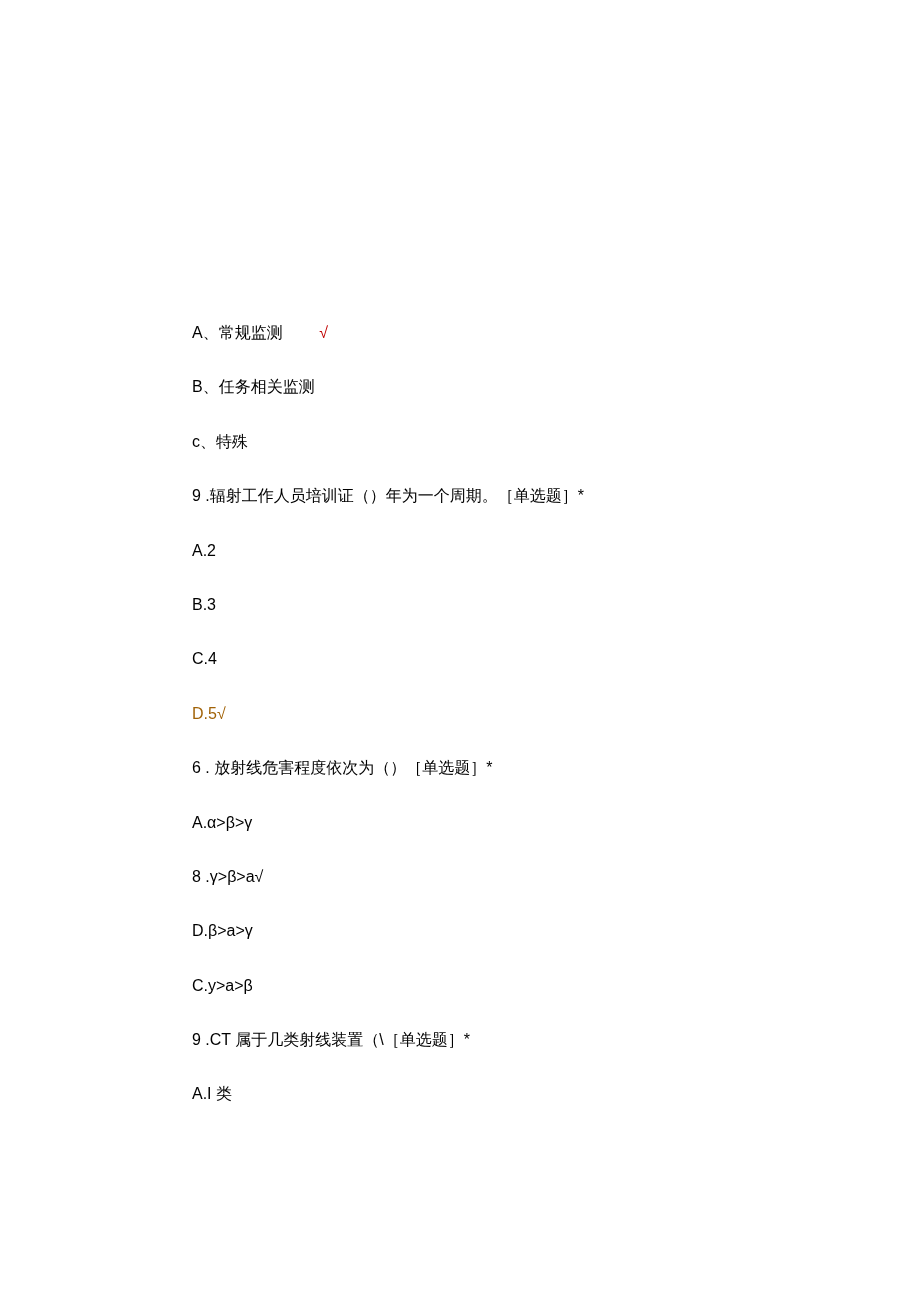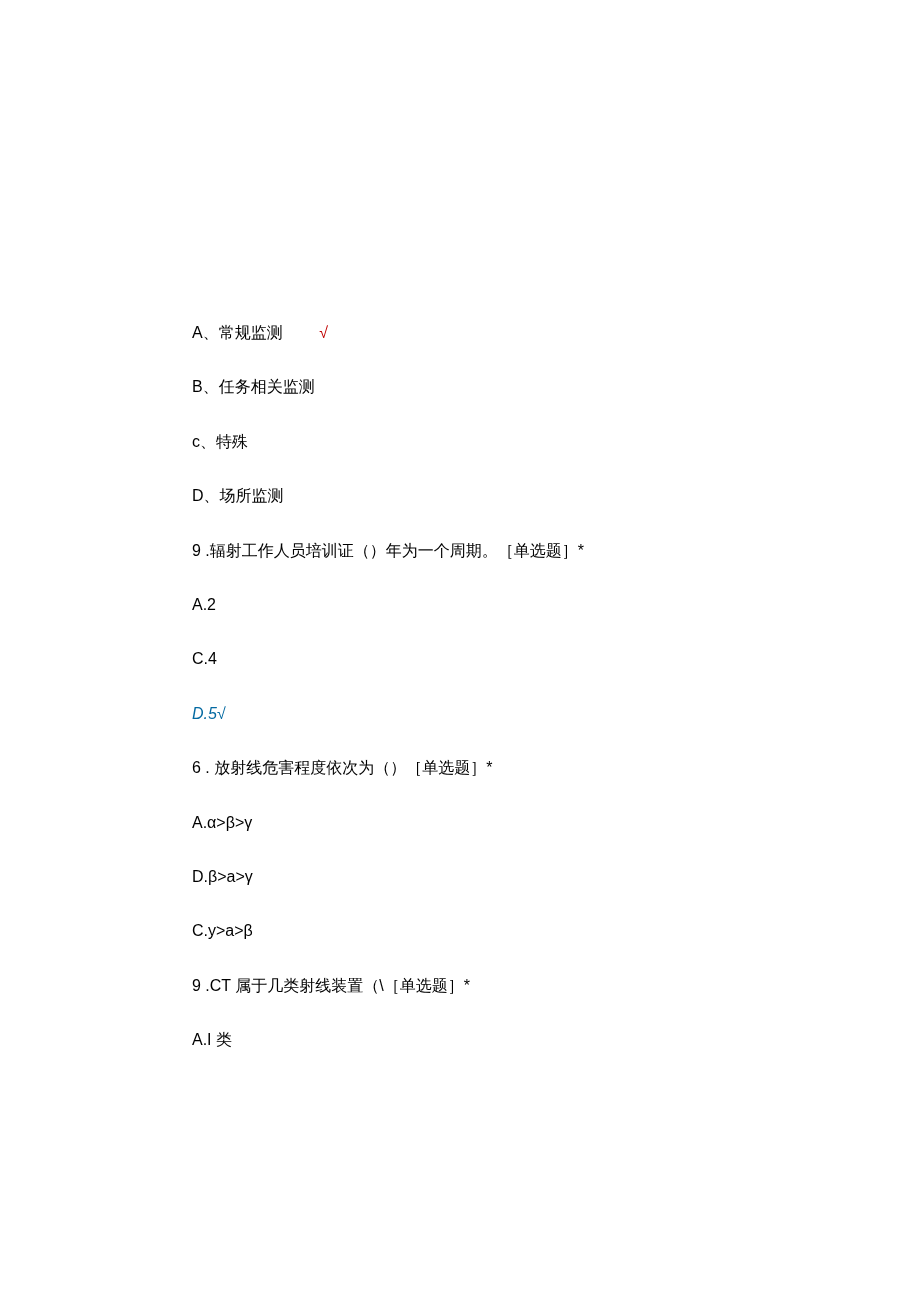--- a/index.html
+++ b/index.html
@@ -14,38 +14,38 @@
       font-family: Arial, "Microsoft YaHei", sans-serif;
       font-size: 16px;
       color: #000000;
       padding: 274px 112px 0 112px;
       line-height: 1.4;
     }
     .line {
       margin-bottom: 32px;
     }
     .correct {
-      color: #0369a1;
-      font-style: italic;
+      color: #a16207;
     }
     .checkmark {
       color: #c00000;
     }
   </style>
 </head>
 <body>
 
 <div id="content">
     <div class="line"><span>A、常规监测 </span><span class="checkmark">√</span></div>
     <div class="line"><span>B、任务相关监测</span></div>
     <div class="line"><span>c、特殊</span></div>
-    <div class="line"><span>D、场所监测</span></div>
     <div class="line"><span>9 .辐射工作人员培训证（）年为一个周期。［单选题］*</span></div>
     <div class="line"><span>A.2</span></div>
+    <div class="line"><span>B.3</span></div>
     <div class="line"><span>C.4</span></div>
     <div class="line"><span class="correct">D.5√</span></div>
     <div class="line"><span>6 . 放射线危害程度依次为（）［单选题］*</span></div>
     <div class="line"><span>A.α&gt;β&gt;γ</span></div>
+    <div class="line"><span>8  .γ&gt;β&gt;a√</span></div>
     <div class="line"><span>D.β&gt;a&gt;γ</span></div>
     <div class="line"><span>C.y&gt;a&gt;β</span></div>
     <div class="line"><span>9  .CT 属于几类射线装置（\［单选题］*</span></div>
     <div class="line"><span>A.I 类</span></div>
   </div>
 
 </body></html>

